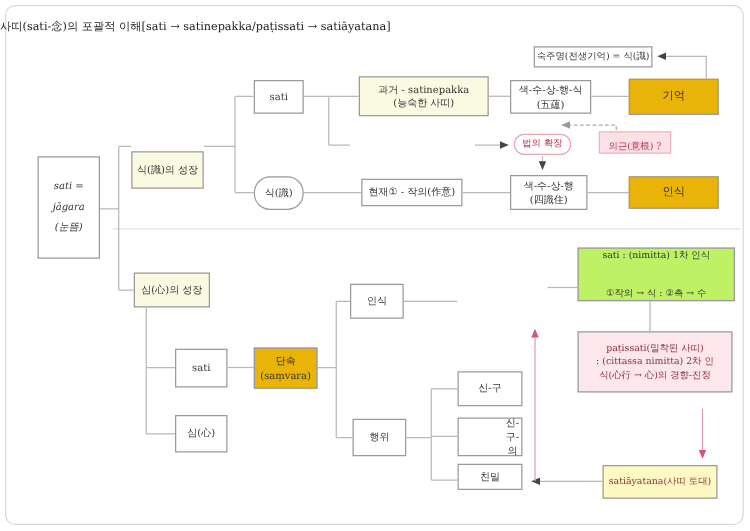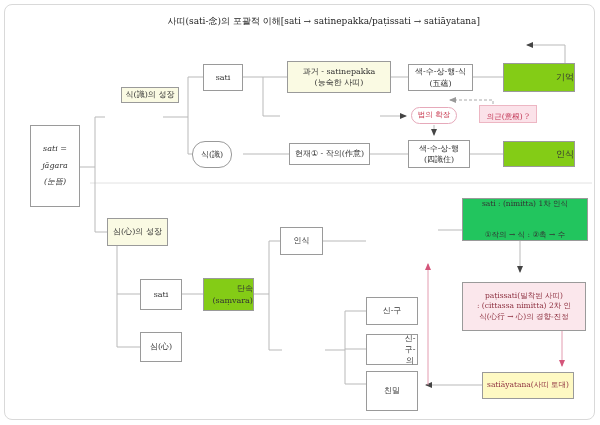--- a/index.html
+++ b/index.html
@@ -1,31 +1,31 @@
 <!DOCTYPE html>
 <html><head>
 <meta charset="utf-8">
 <style>
   html,body{margin:0;padding:0;background:#fff;}
   .canvas{position:relative;width:600px;height:425px;background:#ffffff;
           font-family:"DejaVu Serif","DejaVu Sans",serif;color:#333;overflow:hidden;}
   .frame{position:absolute;left:4px;top:4px;width:589px;height:414px;
          border:1px solid #d9d9d9;border-radius:8px;}
-  .title{position:absolute;left:0;top:15px;width:480px;text-align:right;
+  .title{position:absolute;left:0;top:15px;width:480px;text-align:left;
          font-size:9px;color:#222;letter-spacing:0;}
   svg.wires{position:absolute;left:0;top:0;z-index:1;}
   .box{position:absolute;z-index:2;display:flex;flex-direction:column;align-items:center;
        justify-content:center;border:1px solid #9a9a9a;background:#fff;font-size:8px;
        line-height:1.4;text-align:center;box-sizing:border-box;color:#333;}
   .yellow{background:#fafae3;}
-  .blue{background:#84cc16;align-items:flex-end;}
+  .blue{background:#eab308;}
   .pinkbox{background:#fbe2e9;border-color:#edb6c3;color:#c03050;justify-content:flex-end;}
   .pinksoft{background:#fbe7ec;color:#8d2f3f;}
   .pinkpale{background:#fef9c3;color:#8d2f3f;justify-content:center;}
-  .greenish{background:#22c55e;gap:20px;}
+  .greenish{background:#bef264;gap:20px;}
   .oval{border-radius:9px;border-color:#e6a9ba;color:#c8374e;background:#fff;}
   .f75{font-size:7.5px;}
   .f9{font-size:9px;}
   .tall{line-height:2.1;font-style:italic;}
 </style>
 </head>
 <body>
 
 <div class="canvas">
   <div class="frame"></div>
@@ -65,28 +65,31 @@
     <path d="M323 241 H366" stroke="#b9b9b9" fill="none"></path>
     <path d="M325 350 H345 M345 311 V384 M345 311 H366 M345 349 H366 M345 384 H366" stroke="#b9b9b9" fill="none"></path>
     <path d="M438 230 H462" stroke="#b9b9b9" fill="none"></path>
     <path d="M520 241 V272" stroke="#b9b9b9" fill="none" marker-end="url(#m-dark)"></path>
     <path d="M482 385 H426" stroke="#b9b9b9" fill="none" marker-end="url(#m-dark)"></path>
 
     <path d="M562 327 V366" stroke="#e39cb0" fill="none" marker-end="url(#m-pink)"></path>
     <path d="M428 385 V264" stroke="#e39cb0" fill="none" marker-end="url(#m-pink)"></path>
   </svg>
 
+  <div class="box f75" style="left:427px;top:37px;width:95px;height:17px;">
+    <span>숙주명(전생기억) = 식(識)</span>
+  </div>
 
   <div class="box tall" style="left:30px;top:125px;width:50px;height:82px;">
     <span>sati =</span>
     <span>jāgara</span>
     <span>(눈뜸)</span>
   </div>
 
-  <div class="box yellow" style="left:105px;top:87px;width:58px;height:16px;margin-left:16px;">
+  <div class="box yellow" style="left:105px;top:121px;width:58px;height:30px;">
     <span>식(識)의 성장</span>
   </div>
 
   <div class="box" style="left:203px;top:64px;width:40px;height:27px;">
     <span>sati</span>
   </div>
 
   <div class="box yellow" style="left:287px;top:61px;width:104px;height:32px;">
     <span>과거 - satinepakka</span>
     <span>(능숙한 사띠)</span>
@@ -103,21 +106,21 @@
 
 
   <div class="box oval f75" style="left:411px;top:107px;width:46px;height:17px;">
     <span>법의 확장</span>
   </div>
 
   <div class="box pinkbox f75" style="left:479px;top:105px;width:58px;height:18px;">
     <span>의근(意根) ?</span>
   </div>
 
-  <div class="box" style="left:192px;top:141px;width:40px;height:27px;border-radius:13px;">
+  <div class="box" style="left:203px;top:141px;width:40px;height:27px;border-radius:13px;">
     <span>식(識)</span>
   </div>
 
   <div class="box" style="left:289px;top:143px;width:81px;height:22px;">
     <span>현재① - 작의(作意)</span>
   </div>
 
   <div class="box" style="left:408px;top:140px;width:62px;height:28px;">
     <span>색-수-상-행</span>
     <span>(四識住)</span>
@@ -143,39 +146,42 @@
 
   <div class="box" style="left:140px;top:279px;width:42px;height:31px;">
     <span>sati</span>
   </div>
 
   <div class="box blue" style="left:203px;top:278px;width:51px;height:33px;">
     <span>단속</span>
     <span>(saṃvara)</span>
   </div>
 
-  <div class="box pinksoft f75" style="left:462px;top:282px;width:124px;height:49px;">
+  <div class="box pinksoft f75" style="left:462px;top:265px;width:124px;height:49px;">
     <span>paṭissati(밀착된 사띠)</span>
     <span>: (cittassa nimitta) 2차 인</span>
     <span>식(心行 → 心)의 경향-진정</span>
   </div>
 
   <div class="box" style="left:140px;top:332px;width:42px;height:30px;">
     <span>심(心)</span>
   </div>
 
   <div class="box" style="left:366px;top:297px;width:52px;height:28px;">
     <span>신-구</span>
   </div>
 
+  <div class="box" style="left:282px;top:335px;width:43px;height:30px;">
+    <span>행위</span>
+  </div>
 
   <div class="box" style="left:366px;top:334px;width:52px;height:31px;padding-left:36px;">
     <span>신-구-의</span>
   </div>
 
-  <div class="box" style="left:366px;top:371px;width:52px;height:40px;">
+  <div class="box" style="left:366px;top:371px;width:52px;height:21px;">
     <span>친밀</span>
   </div>
 
   <div class="box pinkpale f75" style="left:482px;top:372px;width:92px;height:27px;">
     <span>satiāyatana(사띠 토대)</span>
   </div>
 </div>
 
 </body></html>

